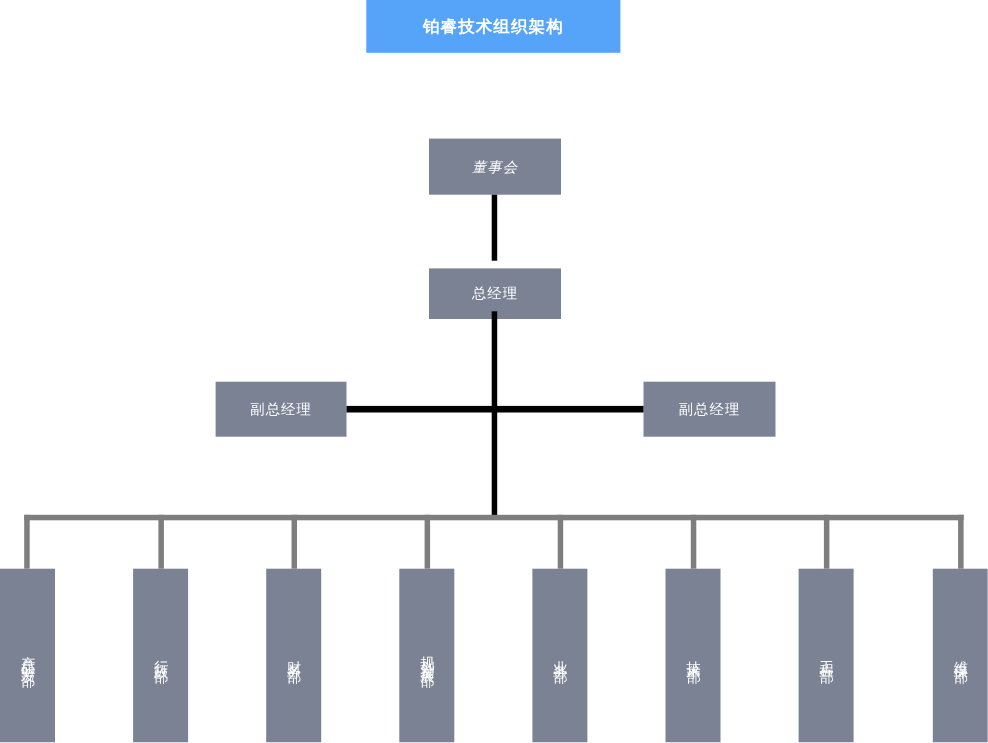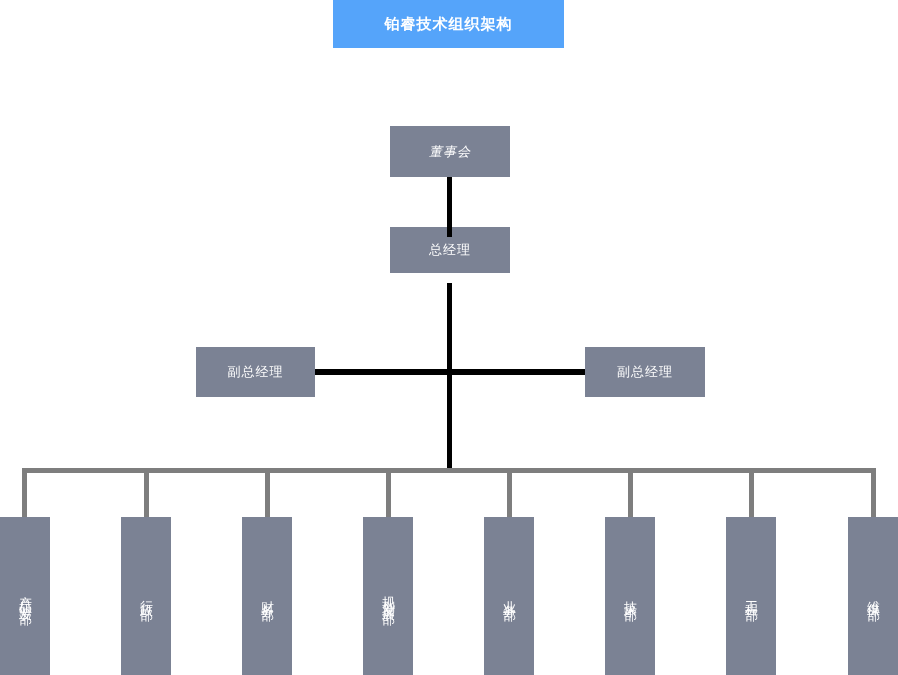--- a/index.html
+++ b/index.html
@@ -23,21 +23,21 @@
     font-size: 15px; font-weight: bold; letter-spacing: 1px; text-align: center;
   }
   .node {
     position: absolute;
     background: var(--node-bg, #7b8294);
     color: var(--text-color, #ffffff);
     display: flex; align-items: center; justify-content: center;
     font-size: 13px; letter-spacing: 1px;
   }
   .node-board    { left: 390px; top: 126px; width: 120px; height: 51px; font-style: italic; }
-  .node-gm       { left: 390px; top: 227px; width: 120px; height: 46px; }
+  .node-gm       { left: 390px; top: 244px; width: 120px; height: 46px; }
   .node-deputy-l { left: 196px; top: 347px; width: 119px; height: 50px; }
   .node-deputy-r { left: 585px; top: 347px; width: 120px; height: 50px; }
   .line { position: absolute; }
   .line-black { background: var(--line-black, #000000); }
   .line-gray  { background: var(--line-gray, #7e7e7e); }
   .conn-board-gm  { left: 447px; top: 177px; width: 5px; height: 60px; }
   .conn-gm-trunk  { left: 447px; top: 283px; width: 5px; height: 187px; }
   .conn-deputies  { left: 315px; top: 369px; width: 270px; height: 6px; }
   .conn-rail      { left: 22px;  top: 468px; width: 854px; height: 5px; }
   .stub { position: absolute; top: 468px; width: 5px; height: 49px; }

